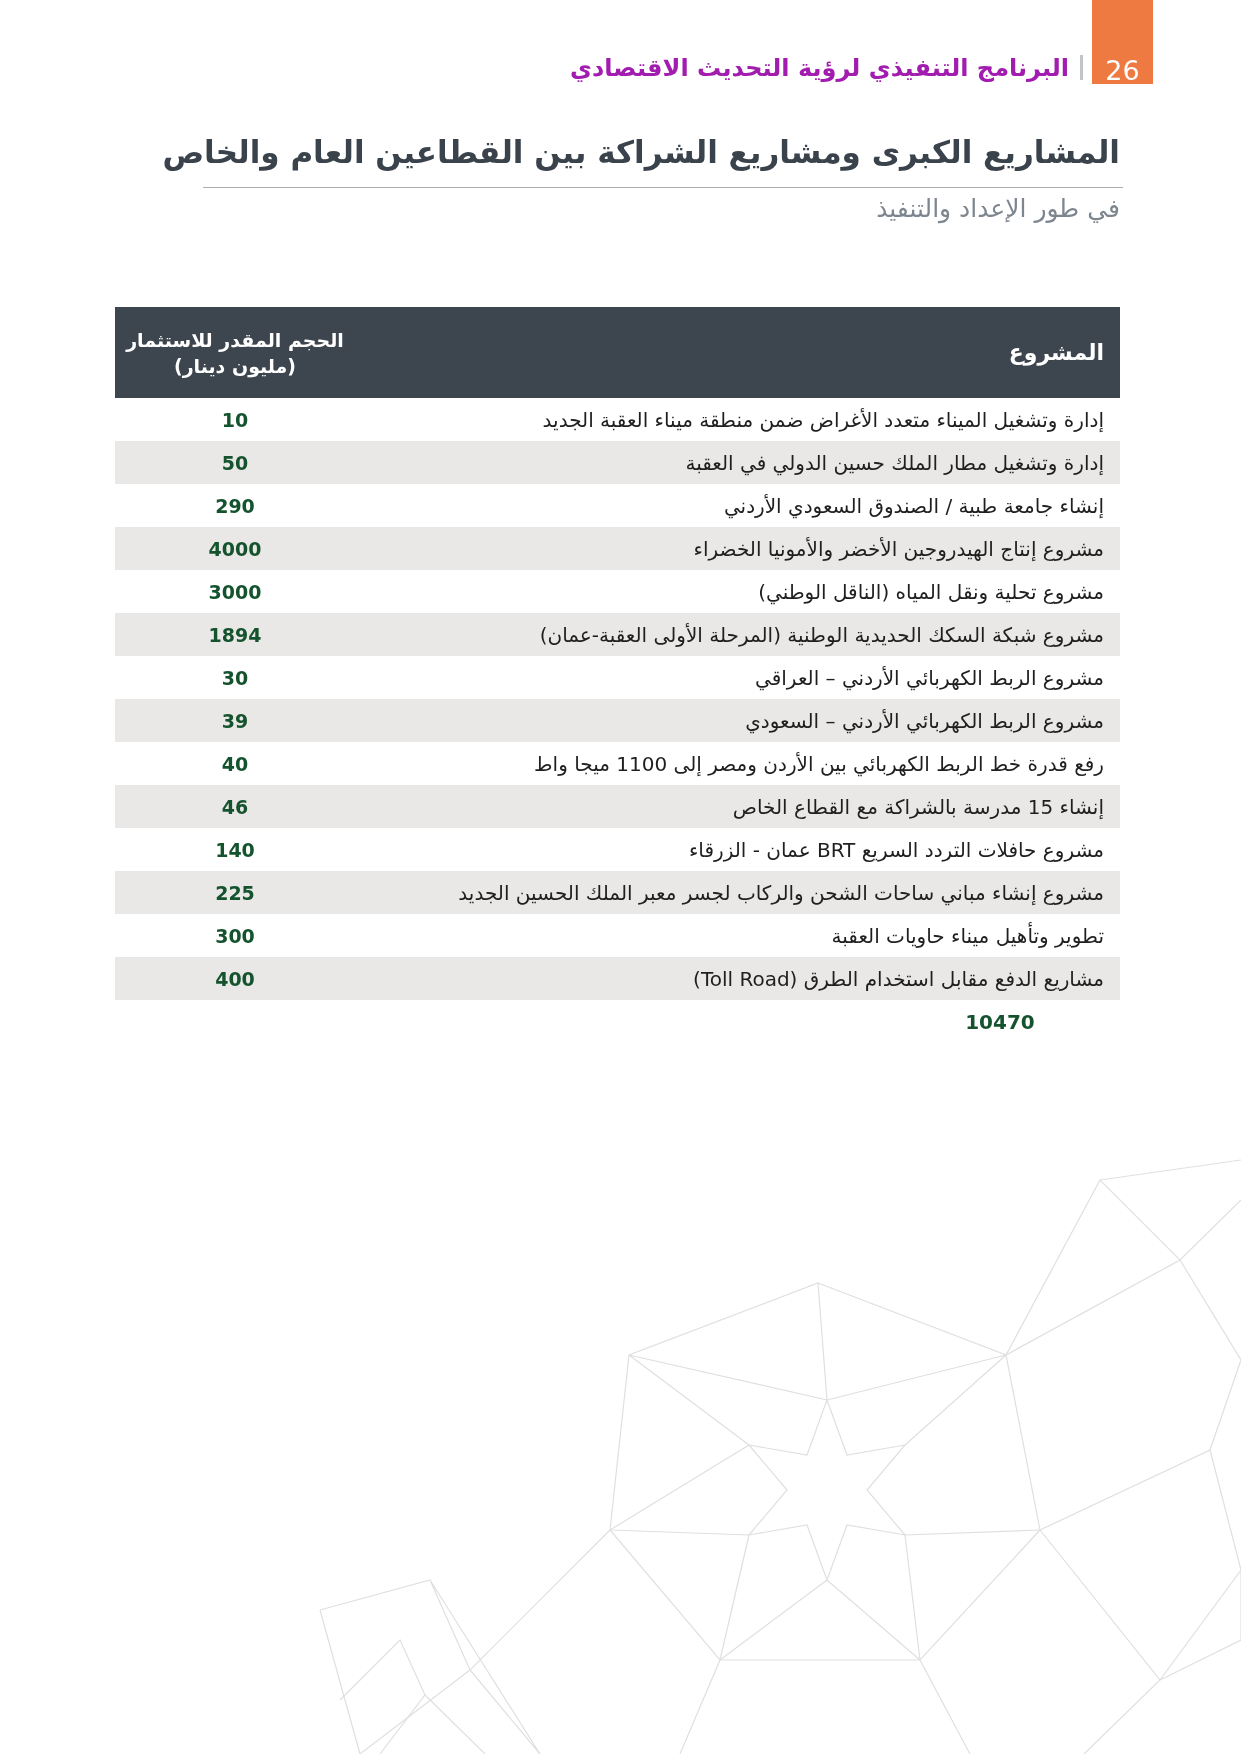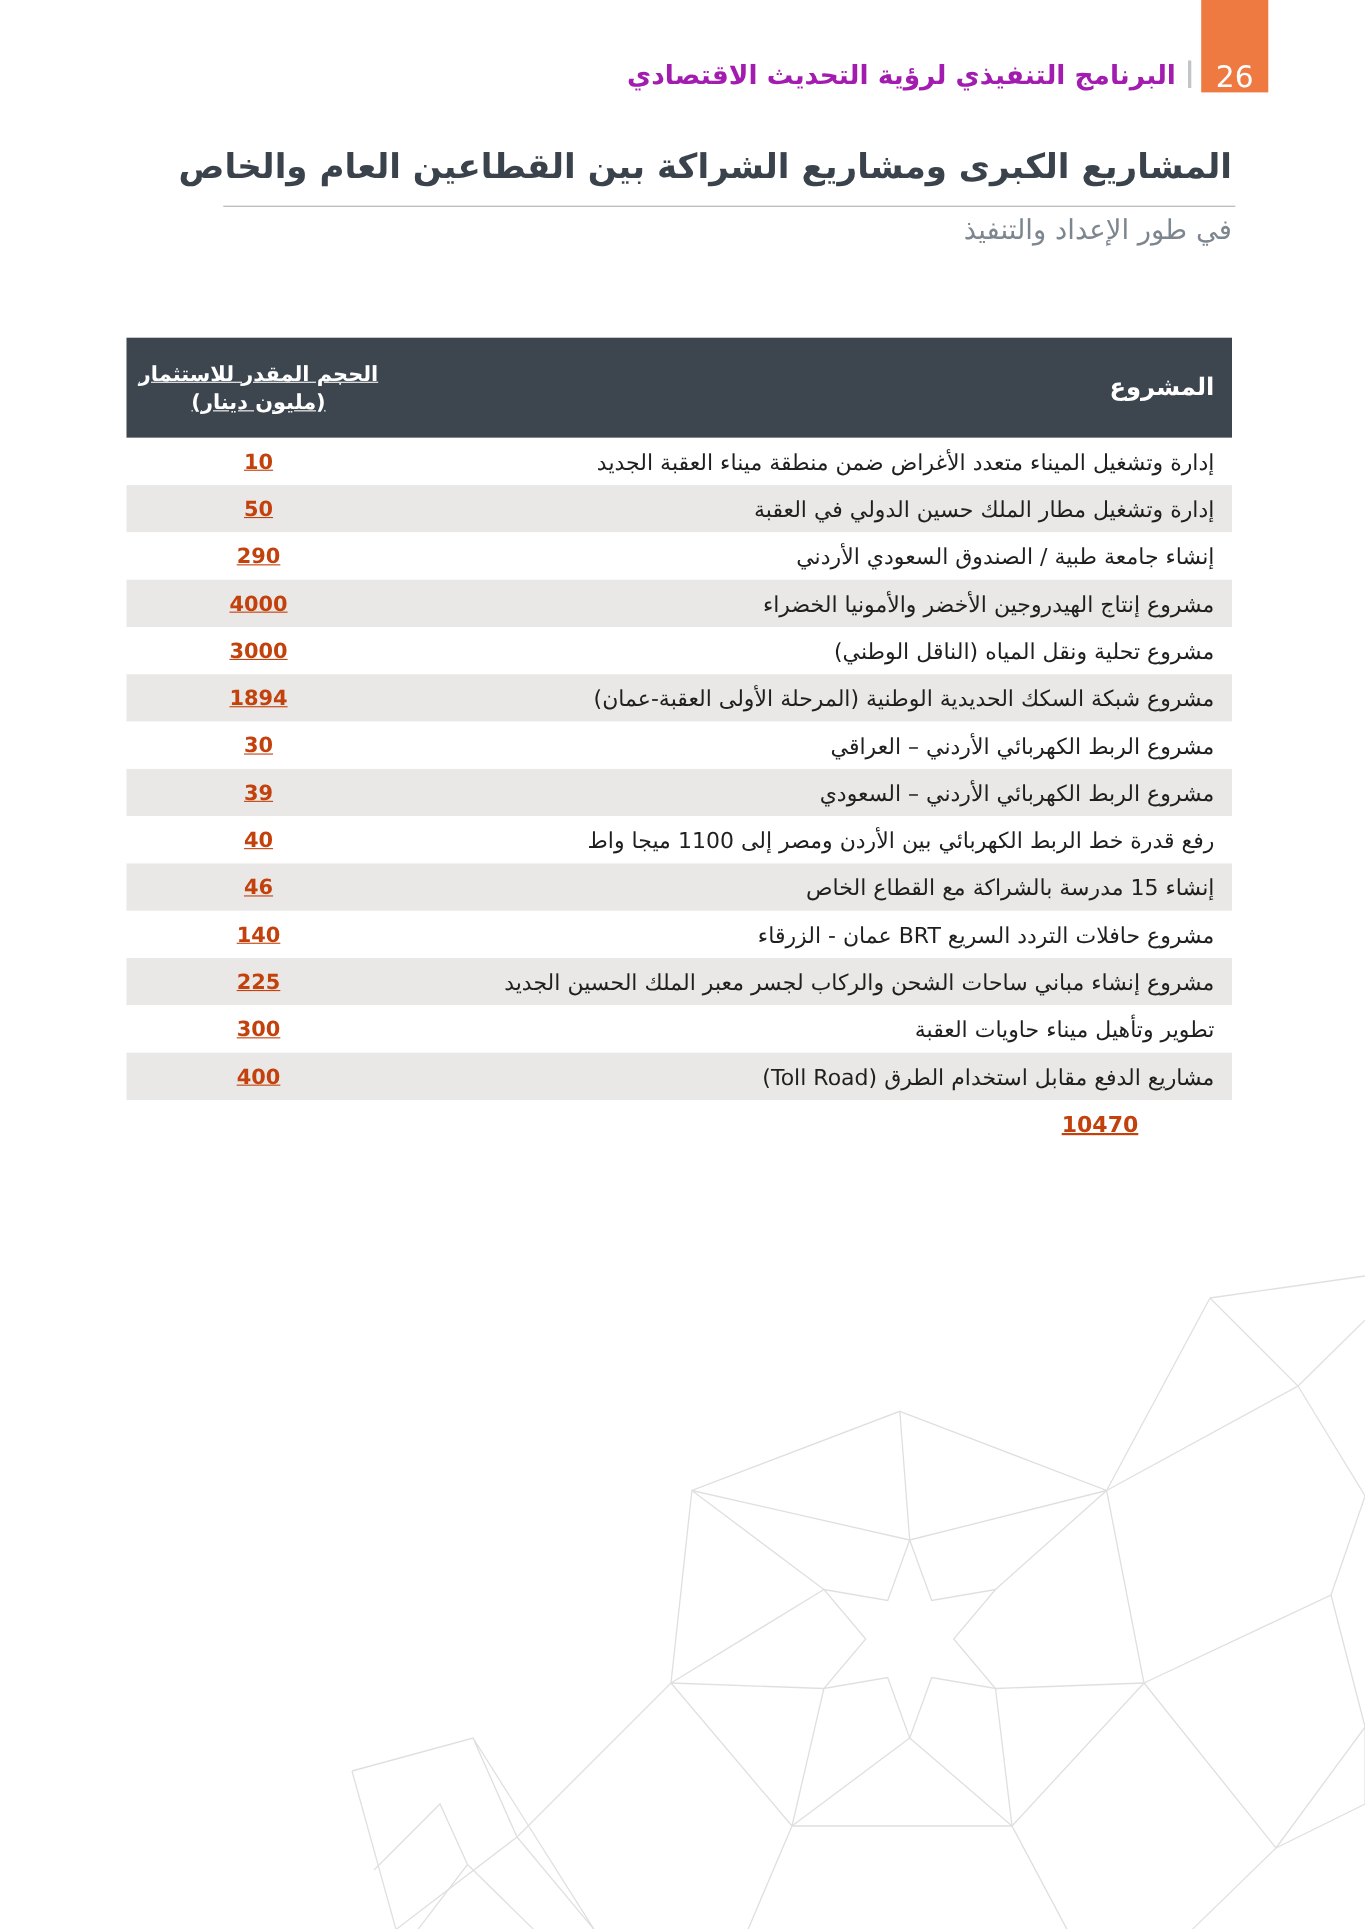--- a/index.html
+++ b/index.html
@@ -49,33 +49,32 @@
     display:flex;height:91px;background:#3d454e;color:#ffffff;gap:16px;
   }
   .cell{box-sizing:border-box;}
   .cell.project{
     flex:1 1 auto;display:flex;align-items:center;
     padding:0 16px;
   }
   .cell.value{
     flex:0 0 240px;display:flex;align-items:center;justify-content:center;
     text-align:left;
-    text-decoration:underline;
   }
   .th-project{font-size:22px;font-weight:bold;}
   .th-value{flex-direction:column;font-size:19px;font-weight:bold;line-height:26px;}
   .trow{
     display:flex;height:43px;background:#ffffff;
   }
   .tbody .trow:nth-child(even){background:#e9e8e6;}
   .trow .project{
     font-size:20px;color:#1f1f1f;
   }
   .trow .value{
-    font-size:19px;font-weight:bold;color:#c2410c;
+    font-size:19px;font-weight:bold;color:#14532d;
   }
   .total-row .project{font-size:21px;font-weight:bold;color:#111111;}
   .total-row .value{font-size:20px;}
   
   .pattern{
     position:absolute;left:280px;top:1140px;width:961px;height:614px;
     pointer-events:none;
   }
 </style>
 </head>

